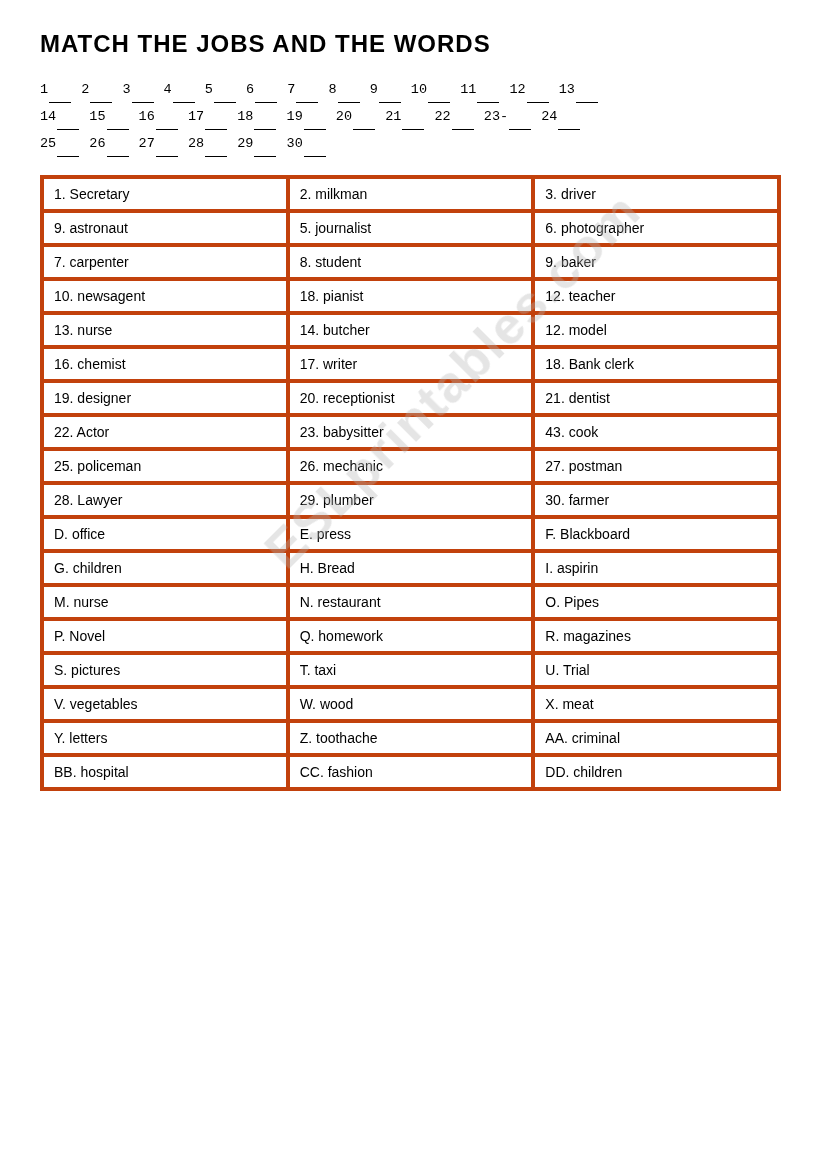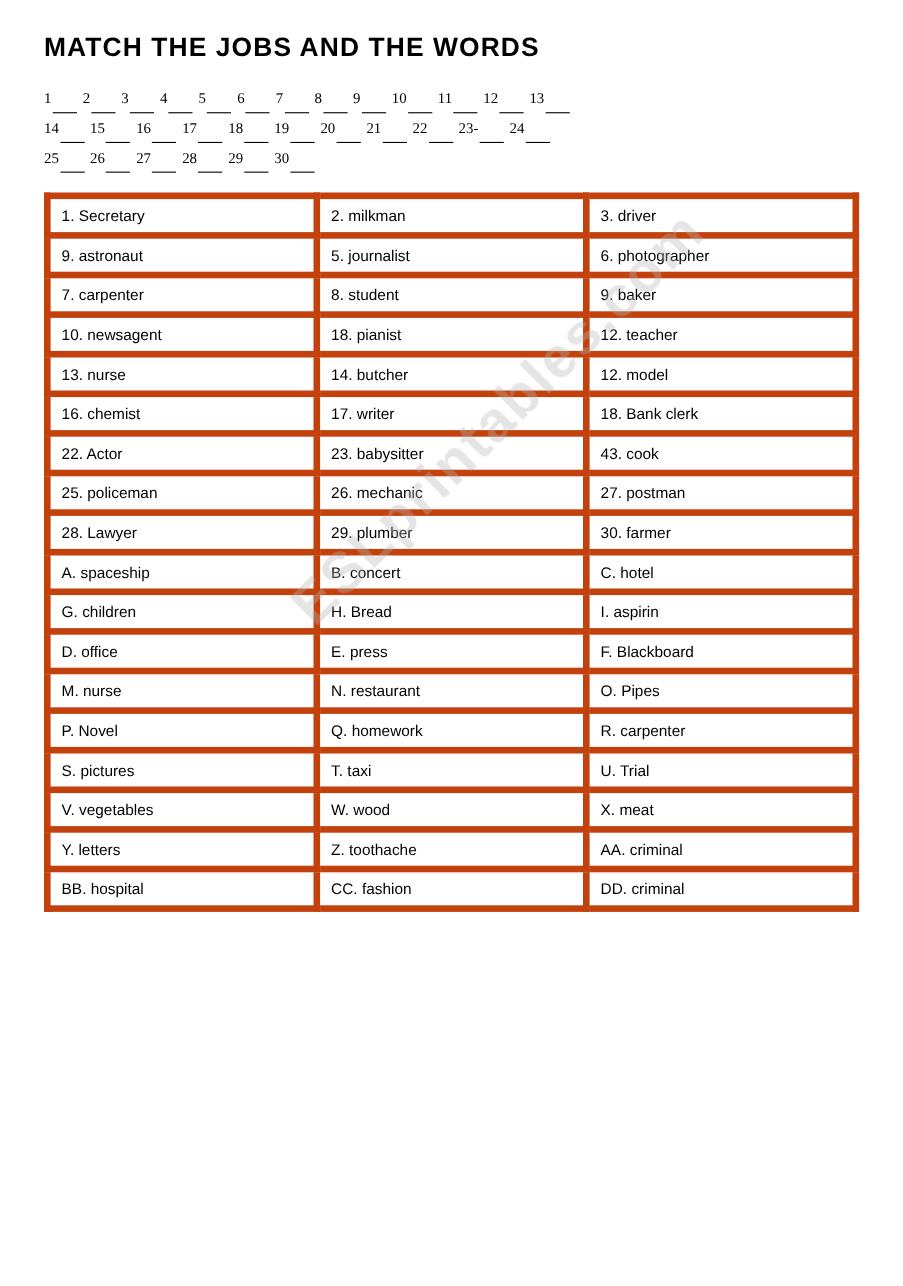--- a/index.html
+++ b/index.html
@@ -15,39 +15,39 @@
       font-size: 24px;
       font-weight: bold;
       letter-spacing: 1px;
       margin-bottom: 18px;
       font-family: Arial, sans-serif;
     }
     .numbering {
       font-size: 13.5px;
       line-height: 2;
       margin-bottom: 18px;
-      font-family: Liberation Serif, serif;
+      font-family: Liberation Mono, monospace;
     }
     .numbering span {
       margin-right: 2px;
     }
     .blank {
       display: inline-block;
       width: 22px;
       border-bottom: 1px solid #000;
       margin: 0 1px;
       vertical-align: bottom;
     }
     table {
       border-collapse: collapse;
       width: 100%;
       margin-top: 8px;
     }
     td {
-      border: 6px solid #c2410c;
+      border: 4px solid #c2410c;
       padding: 7px 10px;
       font-size: 14px;
       font-family: Arial, sans-serif;
       vertical-align: middle;
       width: 33.33%;
     }
     .watermark {
       position: fixed;
       top: 350px;
       left: 200px;
@@ -133,73 +133,73 @@
         <td>13.     nurse</td>
         <td>14.     butcher</td>
         <td>12.     model</td>
       </tr>
       <tr>
         <td>16.     chemist</td>
         <td>17.     writer</td>
         <td>18.     Bank clerk</td>
       </tr>
       <tr>
+        <td>19.     designer</td>
+        <td>20.     receptionist</td>
+        <td>21.     dentist</td>
+      </tr>
+      <tr>
         <td>22.     Actor</td>
         <td>23.     babysitter</td>
         <td>43.     cook</td>
       </tr>
       <tr>
         <td>25.     policeman</td>
         <td>26.     mechanic</td>
         <td>27.     postman</td>
       </tr>
       <tr>
         <td>28.     Lawyer</td>
         <td>29.     plumber</td>
         <td>30.     farmer</td>
       </tr>
       <tr>
-        <td>A.  spaceship</td>
-        <td>B.  concert</td>
-        <td>C.  hotel</td>
+        <td>D.  office</td>
+        <td>E.  press</td>
+        <td>F.  Blackboard</td>
       </tr>
       <tr>
         <td>G.  children</td>
         <td>H.  Bread</td>
         <td>I.   aspirin</td>
       </tr>
       <tr>
-        <td>D.  office</td>
-        <td>E.  press</td>
-        <td>F.  Blackboard</td>
-      </tr>
-      <tr>
         <td>M.  nurse</td>
         <td>N.  restaurant</td>
         <td>O.  Pipes</td>
       </tr>
       <tr>
         <td>P.  Novel</td>
         <td>Q.  homework</td>
-        <td>R.  carpenter</td>
+        <td>R.  magazines</td>
       </tr>
       <tr>
         <td>S.  pictures</td>
         <td>T.  taxi</td>
         <td>U.  Trial</td>
       </tr>
       <tr>
         <td>V.  vegetables</td>
         <td>W. wood</td>
         <td>X.  meat</td>
       </tr>
       <tr>
         <td>Y.  letters</td>
         <td>Z.  toothache</td>
         <td>AA.     criminal</td>
       </tr>
       <tr>
         <td>BB.     hospital</td>
         <td>CC.     fashion</td>
-        <td>DD.     criminal</td>
+        <td>DD.     children</td>
       </tr>
     </tbody>
 </table>
 
 </body></html>

